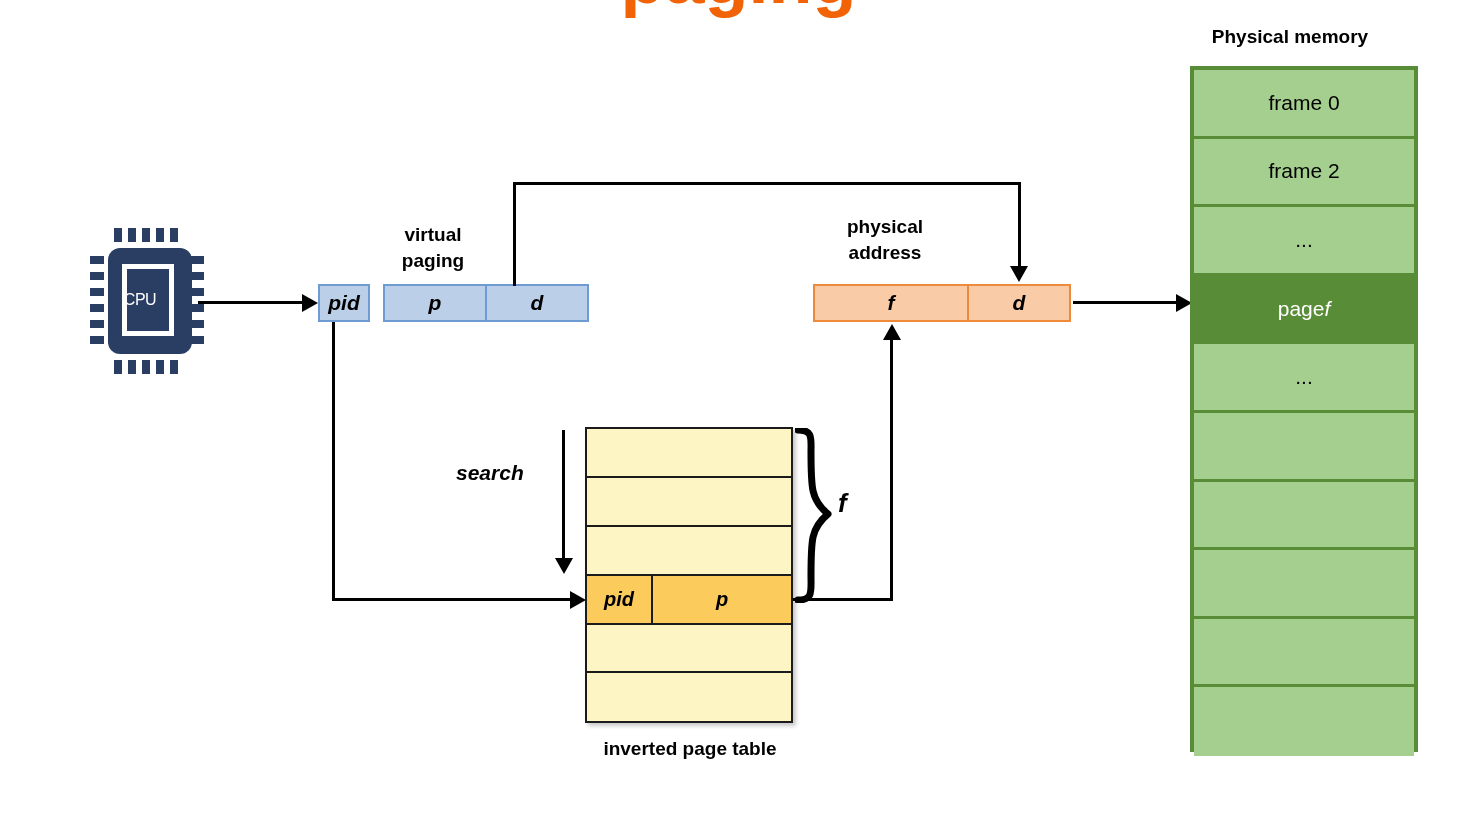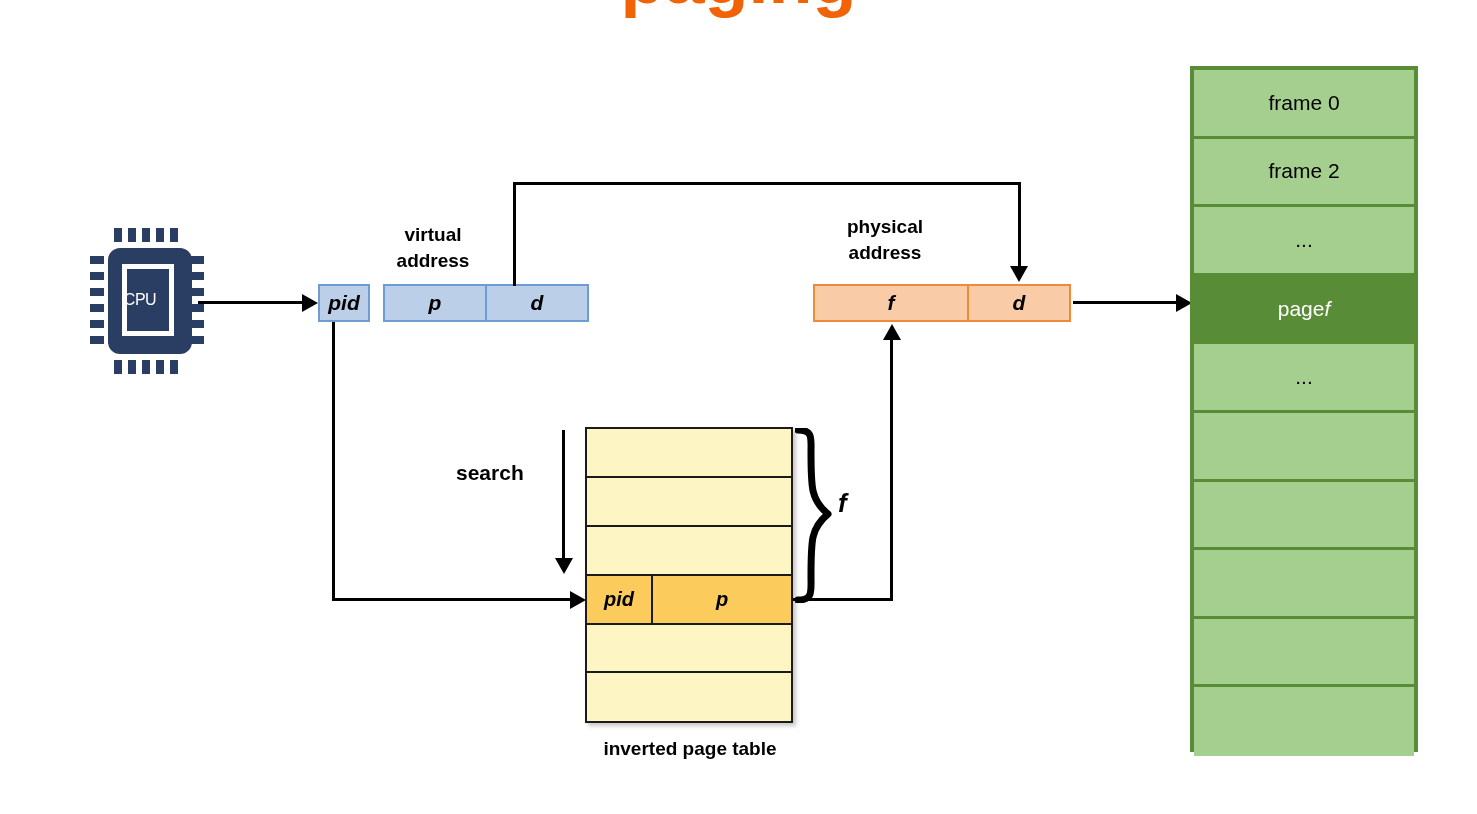--- a/index.html
+++ b/index.html
@@ -181,20 +181,21 @@
     border-top: 16px solid #000000;
   }
   .ah-up {
     border-left: 9px solid transparent;
     border-right: 9px solid transparent;
     border-bottom: 16px solid #000000;
   }
 
   .label-italic {
     position: absolute;
+    font-style: italic;
     font-weight: bold;
     font-size: 21px;
     color: #000000;
   }
 </style>
 </head>
 <body>
 
 <div id="canvas">
 
@@ -229,21 +230,21 @@
 
     <div class="chip-body"></div>
     <div class="chip-inner-ring"></div>
     <div class="chip-label">CPU</div>
   </div>
 
   <div class="line hline abs" style="left:198px; top:301px; width:106px;"></div>
   <div class="arrow-head ah-right abs" style="left:302px; top:294px;"></div>
 
   <div class="caption caption-center abs" style="left:363px; top:222px; width:140px;">virtual
-address</div>
+paging</div>
 
   <div class="field-box blue abs" style="left:318px; top:284px; width:52px; height:38px;">pid</div>
 
   <div class="field-box blue abs" style="left:383px; top:284px; width:104px; height:38px;">p</div>
 
   <div class="field-box blue abs" style="left:485px; top:284px; width:104px; height:38px;">d</div>
 
   <div class="caption caption-center abs" style="left:815px; top:214px; width:140px;">physical
 address</div>
 
@@ -285,20 +286,21 @@
     <svg width="40" height="175" viewBox="0 0 40 175" xmlns="http://www.w3.org/2000/svg">
       <path d="M 3 2 C 18 2 16 10 16 24 C 16 60 16 72 33 86 C 16 100 16 112 16 148 C 16 164 18 172 3 172" fill="none" stroke="#000000" stroke-width="7" stroke-linecap="round" stroke-linejoin="round"></path>
     </svg>
   </div>
   <div id="brace-f" class="abs">f</div>
 
   <div class="line hline abs" style="left:793px; top:598px; width:100px;"></div>
   <div class="line vline abs" style="left:890px; top:340px; height:260px;"></div>
   <div class="arrow-head ah-up abs" style="left:883px; top:324px;"></div>
 
+  <div id="pm-title" class="abs">Physical memory</div>
 
   <div id="pm" class="abs">
     <div class="pm-row">
         <span>frame 0</span>
       </div>
     <div class="pm-row">
         <span>frame 2</span>
       </div>
     <div class="pm-row">
         <span>...</span>

